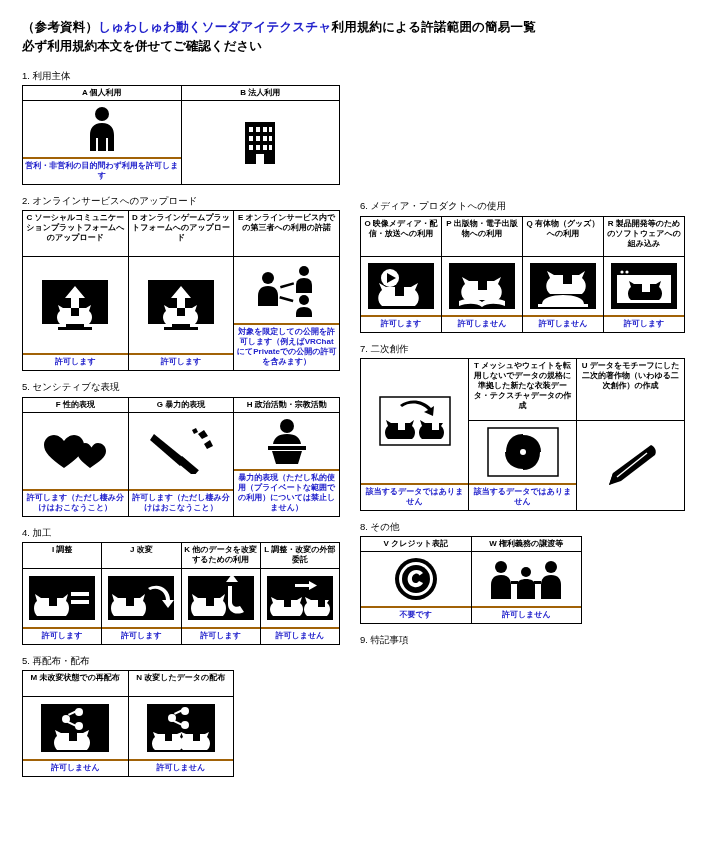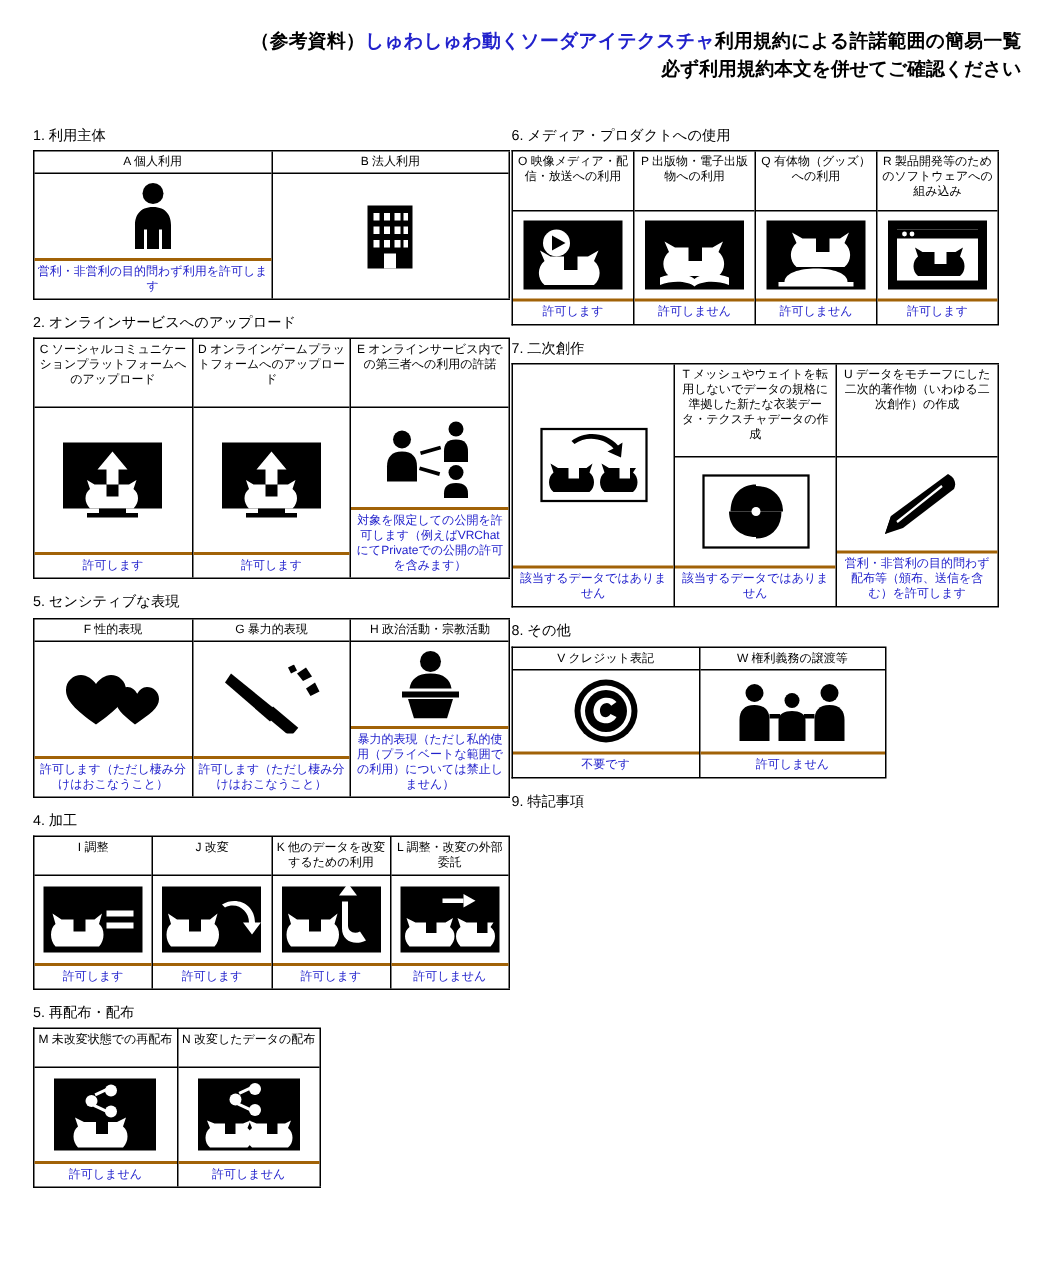--- a/index.html
+++ b/index.html
@@ -17,42 +17,42 @@
   }
   .page {
     width: 703px;
     height: 843px;
     box-sizing: border-box;
     padding: 18px 22px 10px 22px;
     position: relative;
   }
   
   .title-block {
-    text-align: right;
-    margin-bottom: 29px;
+    text-align: left;
+    margin-bottom: 14px;
   }
   .title-line1 {
     font-size: 12.5px;
     font-weight: bold;
     letter-spacing: 0.2px;
     line-height: 1.5;
   }
   .title-line1 .accent {
     color: #2222cc;
   }
   .title-line2 {
     font-size: 12.5px;
     font-weight: bold;
     line-height: 1.5;
   }
   
   .columns {
     display: flex;
-    gap: 1px;
-    align-items: flex-start;
+    gap: 20px;
+    align-items: center;
   }
   .col-left {
     width: 318px;
     flex: 0 0 318px;
   }
   .col-right {
     width: 325px;
     flex: 0 0 325px;
   }
   .section {
@@ -70,20 +70,21 @@
     border: 1px solid #000;
     border-right: none;
     box-sizing: border-box;
   }
   .card {
     border-right: 1px solid #000;
     box-sizing: border-box;
     display: flex;
     flex-direction: column;
     position: relative;
+    font-weight: bold;
   }
   .card-head {
     font-size: 8px;
     line-height: 1.25;
     padding: 2px 2px;
     text-align: center;
     border-bottom: 1px solid #000;
     min-height: 13px;
     box-sizing: border-box;
     display: flex;
@@ -360,21 +361,21 @@
                 </svg>
               </span>
             </div>
             <div class="card-foot">許可しません</div>
           </div>
         </div>
       </div>
 
       <div class="section">
         <div class="section-title">5.  再配布・配布</div>
-        <div class="grid" style="width:192px">
+        <div class="grid" style="width:212px">
           <div class="card" style="width:50%">
             <div class="card-head med">M  未改変状態での再配布</div>
             <div class="card-art" style="height:62px">
               <span class="icon-box">
                 <svg width="80" height="56" viewBox="0 0 80 56">
                   <rect x="6" y="4" width="68" height="48" fill="#000"></rect>
                   <g fill="#fff">
                     <circle cx="44" cy="12" r="4"></circle>
                     <circle cx="31" cy="19" r="4"></circle>
                     <circle cx="44" cy="26" r="4"></circle>
@@ -527,28 +528,27 @@
               <span class="icon-box">
                 <svg width="78" height="56" viewBox="0 0 78 56">
                   <g fill="#000">
                     <path d="M60 8 C64 10 66 14 64 18 L30 44 L18 48 L22 36 Z"></path>
                     <polygon points="18,48 22,36 26,44" fill="#000"></polygon>
                   </g>
                   <path d="M26 40 L56 16" stroke="#fff" stroke-width="1.5"></path>
                 </svg>
               </span>
             </div>
-            <div class="card-foot">営利・非営利の目的問わず配布等（頒布、送信を含む）を許可します</div>
           </div>
         </div>
       </div>
 
       <div class="section">
         <div class="section-title">8.  その他</div>
-        <div class="grid" style="width:250px">
+        <div class="grid" style="width:222px">
           <div class="card" style="width:50%">
             <div class="card-head">V  クレジット表記</div>
             <div class="card-art" style="height:54px">
               <span class="icon-box">
                 <svg width="48" height="48" viewBox="0 0 48 48">
                   <circle cx="24" cy="24" r="21" fill="#000"></circle>
                   <circle cx="24" cy="24" r="17" fill="#fff"></circle>
                   <circle cx="24" cy="24" r="14" fill="#000"></circle>
                   <path d="M31 18 C28 14 20 14 17 19 C14 24 16 31 22 32 C27 33 30 30 31 28 L27 26 C26 28 23 29 21 27 C19 24 20 20 23 19 C25 18 26.5 19 27.5 20.5 Z" fill="#fff"></path>
                 </svg>

